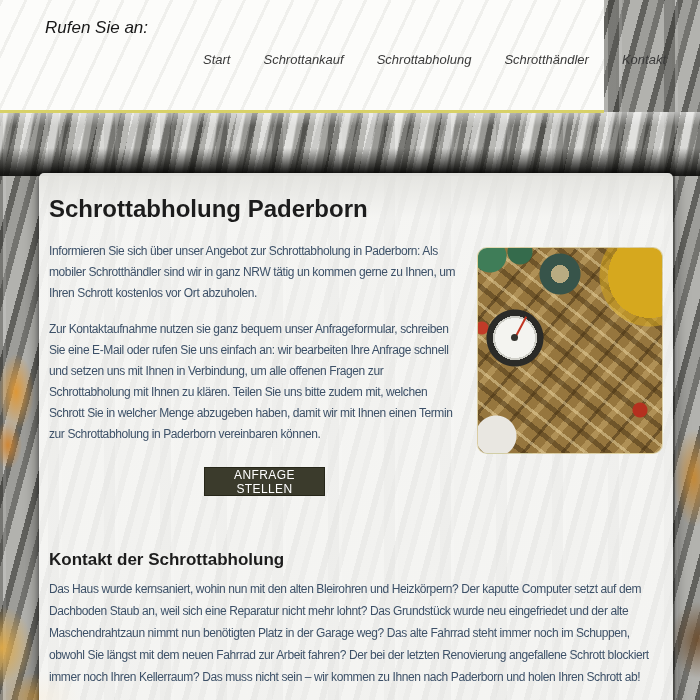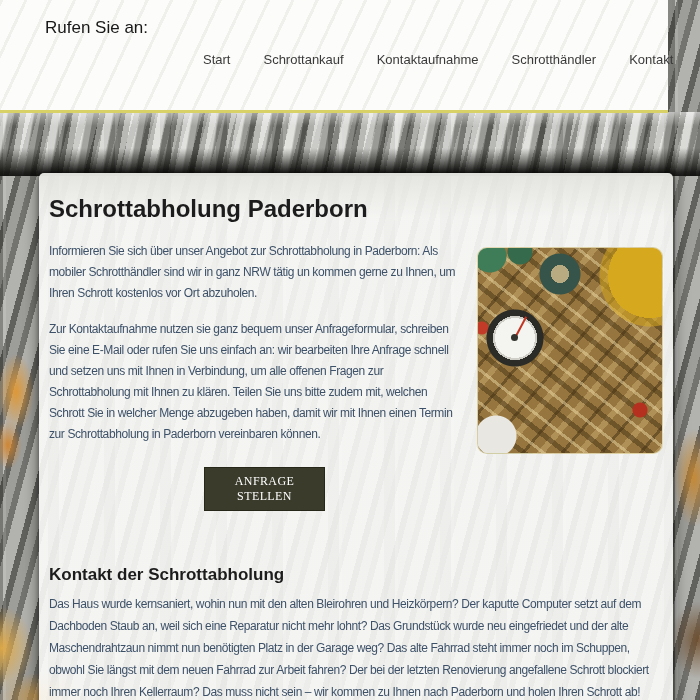--- a/index.html
+++ b/index.html
@@ -23,24 +23,25 @@
   }
   .rod-band{
     position:absolute;left:0;top:112px;width:700px;height:64px;
     background-image:
       linear-gradient(to bottom, rgba(255,255,255,0.45) 0, rgba(255,255,255,0) 14px),
       linear-gradient(to bottom, rgba(0,0,0,0) 0 36px, rgba(15,15,12,0.5) 50px, rgba(10,10,8,0.85) 60px, rgba(10,10,8,0.92) 64px),
       repeating-linear-gradient(100deg, rgba(250,250,248,0.65) 0 7px, rgba(150,150,146,0.5) 9px 14px, rgba(70,70,66,0.55) 15px 20px, rgba(190,190,186,0.5) 20px 26px);
   }
   
   .header{
-    position:absolute;top:0;left:0;width:668px;height:110px;
+    position:absolute;top:0;left:0;width:604px;height:110px;
     background-color:#fcfcfa;
     background-image:repeating-linear-gradient(115deg, rgba(150,150,140,0.12) 0 3px, rgba(0,0,0,0) 3px 22px);
     border-bottom:3px solid #d8d168;
+    font-style:italic;
   }
   .call-label{position:absolute;left:45px;top:18px;font-size:17px;color:#181818;}
   .phone{position:absolute;left:45px;top:45px;font-size:21px;color:#181818;letter-spacing:0.3px;}
   .nav{position:absolute;left:203px;top:52px;display:flex;gap:33px;}
   .nav a{font-size:13px;color:#3a3a3a;text-decoration:none;cursor:pointer;}
   
   .card{
     position:absolute;left:39px;top:173px;width:614px;min-height:560px;
     padding:14px 10px 30px 10px;
     background:linear-gradient(to bottom, rgba(230,230,226,0.97) 0, rgba(252,252,250,0.90) 45px, rgba(253,253,251,0.88) 100%);
@@ -67,37 +68,37 @@
       radial-gradient(circle at 162px 162px, #b5301f 0 7px, rgba(0,0,0,0) 8px),
       radial-gradient(circle at 18px 188px, #e9e7e1 0 20px, rgba(0,0,0,0) 21px),
       repeating-linear-gradient(38deg, rgba(70,50,20,0.5) 0 5px, rgba(0,0,0,0) 5px 13px, rgba(240,220,170,0.45) 13px 16px, rgba(0,0,0,0) 16px 26px),
       repeating-linear-gradient(-50deg, rgba(200,170,110,0.5) 0 6px, rgba(0,0,0,0) 6px 15px, rgba(60,40,15,0.45) 15px 18px, rgba(0,0,0,0) 18px 30px);
   }
   .needle{position:absolute;left:36px;top:66px;width:2px;height:26px;background:#c23522;transform:rotate(28deg);transform-origin:50% 92%;}
   .hub{position:absolute;left:33px;top:86px;width:7px;height:7px;border-radius:50%;background:#33332f;}
   
   .cta{
     display:flex;align-items:center;justify-content:center;
-    width:121px;height:44px;margin:22px 0 0 155px;
+    width:121px;height:29px;margin:22px 0 0 155px;
     background:#3b3b2c;border:1px solid #262619;color:#ffffff;
-    font-family:Liberation Serif, serif;font-size:12px;letter-spacing:0.4px;cursor:pointer;
+    font-family:Liberation Sans, sans-serif;font-size:12px;letter-spacing:0.4px;cursor:pointer;
   }
 </style>
 </head>
 <body>
 
 <div class="page-bg"></div>
 <div class="rod-band"></div>
 
 <div class="header">
   <div class="call-label">Rufen Sie an:</div>
   <nav class="nav">
     <a>Start</a>
     <a>Schrottankauf</a>
-    <a>Kontaktaufnahme</a>
+    <a>Schrottabholung</a>
     <a>Schrotthändler</a>
     <a>Kontakt</a>
   </nav>
 </div>
 
 <div class="card">
   <h1 class="page-title">Schrottabholung Paderborn</h1>
 
   <div class="photo">
     <div class="needle"></div>

